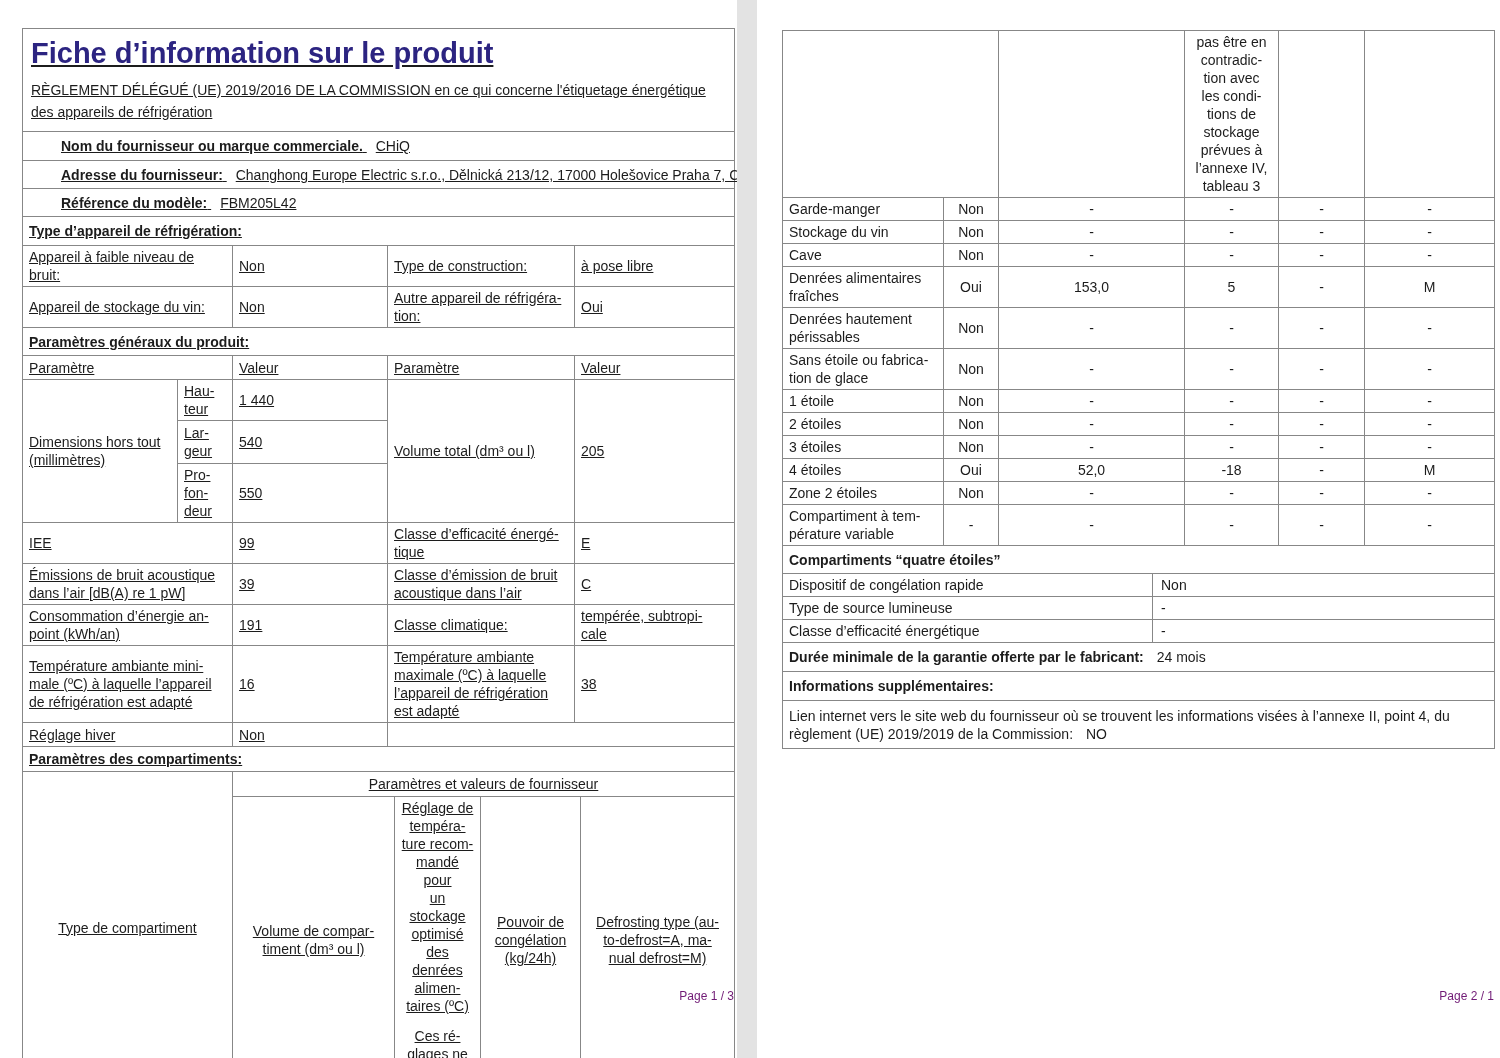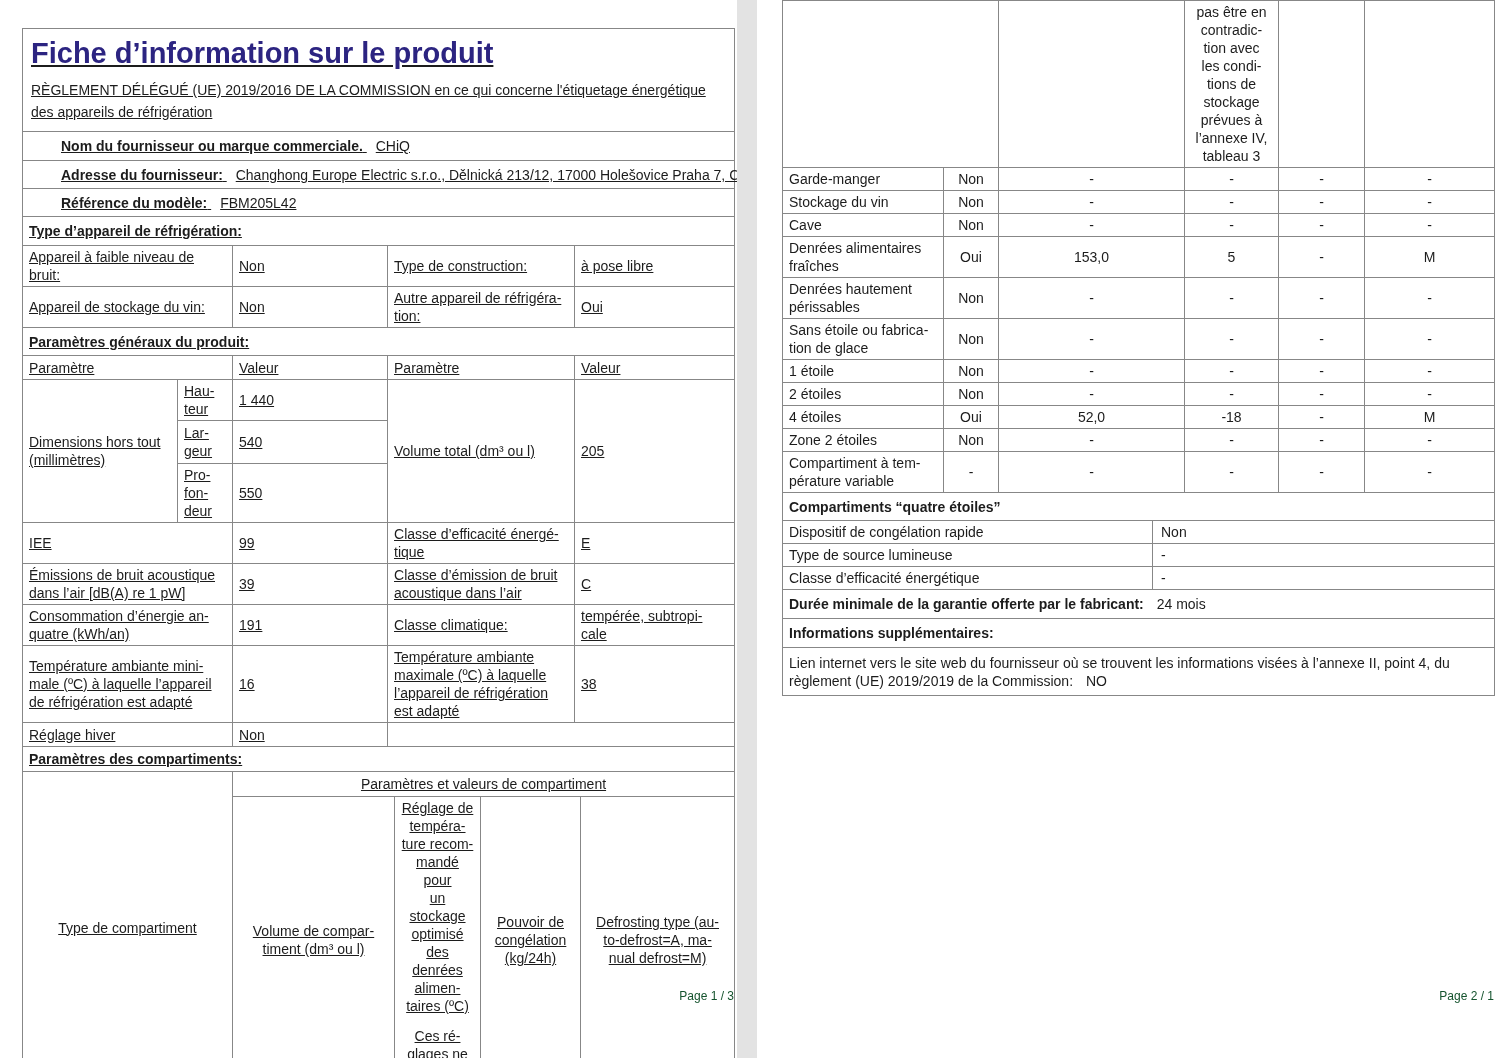--- a/index.html
+++ b/index.html
@@ -4,37 +4,37 @@
 <style>
   html,body{margin:0;padding:0;background:#ffffff;}
   body{width:1500px;height:1058px;position:relative;font-family:"Liberation Sans","DejaVu Sans",sans-serif;color:#1c1c1c;}
   .page{position:absolute;top:0;height:1058px;background:#fff;}
   .page1{left:14px;width:737px;text-decoration:underline;}
   .divider{position:absolute;left:737px;top:0;width:20px;height:1058px;background:#e3e3e3;}
   .page2{left:757px;width:743px;}
   table{border-collapse:collapse;table-layout:fixed;width:712px;}
   .pt{margin-left:8px;margin-top:-1px;}
   .pt.first{margin-top:28px;}
-  .qt{margin-left:25px;}
+  .qt{margin-left:25px;margin-top:30px;}
   td{border:1px solid #878787;padding:2px 6px;font-size:14px;line-height:18px;vertical-align:middle;word-wrap:break-word;}
   .b{font-weight:bold;}
   .c{text-align:center;}
   .pre{white-space:pre-line;}
   .top{vertical-align:top;}
   .nw{white-space:nowrap;padding-left:38px;}
   .gap{margin-left:9px;font-weight:normal;}
   .doc-title{font-size:29px;line-height:32px;font-weight:bold;color:#2c2481;padding:6px 0 8px 2px;}
   .doc-sub{font-size:14px;line-height:22px;padding:2px 2px 6px 2px;}
   .titlecell{vertical-align:top;}
   .mt{margin-top:12px;}
   .p0{padding:0;}
   .split{display:flex;align-items:flex-end;}
   .sl{width:370px;padding:2px 6px;border-right:1px solid #878787;box-sizing:border-box;}
   .sr{flex:1;padding:2px 8px;}
-  .footer{position:absolute;top:989px;width:712px;text-align:right;font-size:12px;color:#14532d;}
+  .footer{position:absolute;top:989px;width:712px;text-align:right;font-size:12px;color:#701a75;}
   .f1{left:8px;}
   .f2{left:25px;}
 </style>
 </head>
 <body>
 
 <div class="page page1">
 
   <table class="pt first">
     <colgroup>
@@ -156,21 +156,21 @@
           <td colspan="2" class="pre">Émissions de bruit acoustique
 dans l’air [dB(A) re 1 pW]</td>
           <td>39</td>
           <td class="pre">Classe d’émission de bruit
 acoustique dans l’air</td>
           <td class="pre">C</td>
         </tr>
 
         <tr>
           <td colspan="2" class="pre">Consommation d’énergie an-
-quatre (kWh/an)</td>
+point (kWh/an)</td>
           <td>191</td>
           <td class="pre">Classe climatique:</td>
           <td class="pre">tempérée, subtropi-
 cale</td>
         </tr>
 
         <tr>
           <td colspan="2" class="pre">Température ambiante mini-
 male (ºC) à laquelle l’appareil
 de réfrigération est adapté</td>
@@ -206,21 +206,21 @@
     <colgroup>
         <col style="width:210px">
         <col style="width:162px">
         <col style="width:86px">
         <col style="width:100px">
         <col style="width:154px">
       </colgroup>
     <tbody>
         <tr style="height:25px">
       <td rowspan="2" class="c">Type de compartiment</td>
-      <td colspan="4" class="c">Paramètres et valeurs de compartiment</td>
+      <td colspan="4" class="c">Paramètres et valeurs de fournisseur</td>
     </tr>
     <tr style="height:227px">
       <td class="c pre">Volume de compar-
 timent (dm³ ou l)</td>
       <td class="c top">
         <div class="pre">Réglage de
 tempéra-
 ture recom-
 mandé pour
 un stockage
@@ -345,20 +345,28 @@
 
         <tr>
           <td class="pre">2 étoiles</td>
           <td class="c">Non</td>
           <td class="c">-</td>
           <td class="c">-</td>
           <td class="c">-</td>
           <td class="c">-</td>
         </tr>
 
+        <tr>
+          <td class="pre">3 étoiles</td>
+          <td class="c">Non</td>
+          <td class="c">-</td>
+          <td class="c">-</td>
+          <td class="c">-</td>
+          <td class="c">-</td>
+        </tr>
 
         <tr>
           <td class="pre">4 étoiles</td>
           <td class="c">Oui</td>
           <td class="c">52,0</td>
           <td class="c">-18</td>
           <td class="c">-</td>
           <td class="c">M</td>
         </tr>
 

